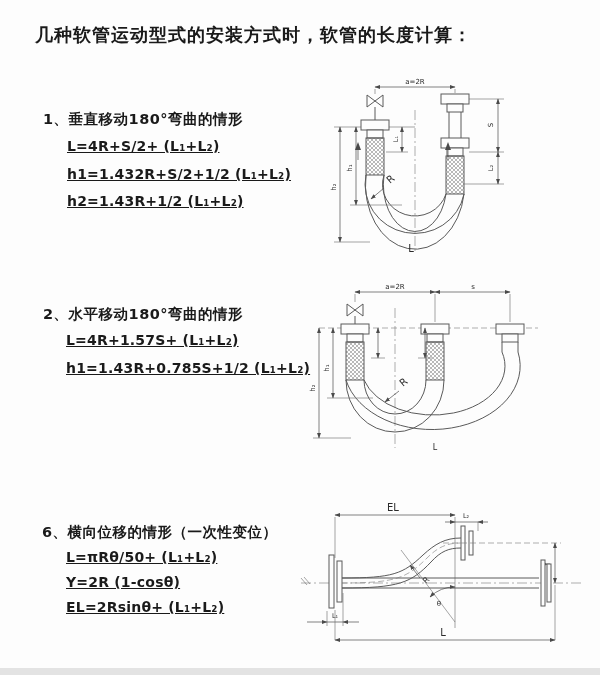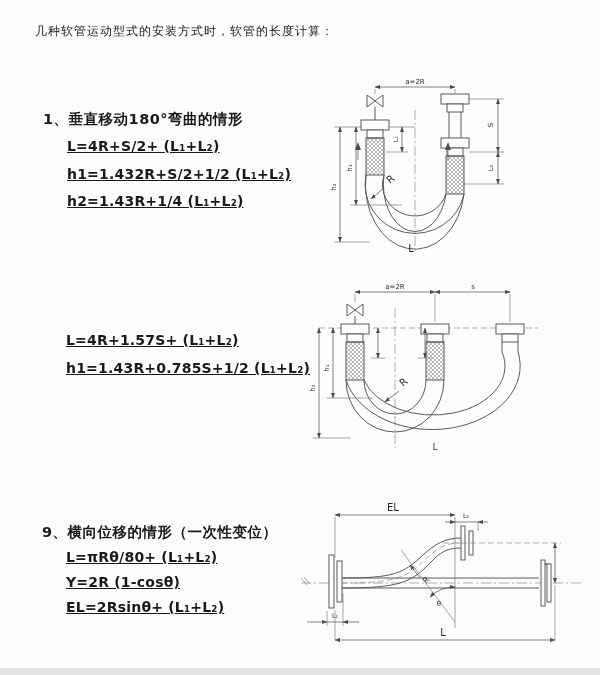--- a/index.html
+++ b/index.html
@@ -1,20 +1,20 @@
 <!DOCTYPE html>
 <html><head>
 <meta charset="utf-8">
 <style>
   html,body{margin:0;padding:0;background:#ffffff;}
   .stage{
     position:relative;width:600px;height:675px;background:#fdfdfd;overflow:hidden;
     font-family:"DejaVu Sans","Liberation Sans",sans-serif;color:#1a1a1a;
   }
-  .title{position:absolute;left:35px;top:23px;font-size:12px;font-weight:400;letter-spacing:1px;white-space:nowrap;}
+  .title{position:absolute;left:35px;top:23px;font-size:18px;font-weight:700;letter-spacing:1px;white-space:nowrap;}
   .heading{position:absolute;font-size:14.5px;font-weight:700;letter-spacing:0.5px;white-space:nowrap;text-align:center;}
   .formula{position:absolute;font-size:14px;font-weight:700;letter-spacing:0.2px;white-space:nowrap;text-decoration:underline;}
   svg{position:absolute;overflow:visible;}
   svg text{font-family:"DejaVu Sans","Liberation Sans",sans-serif;fill:#2a2a2a;}
   .pipe{stroke:#5a5a5a;stroke-width:1;fill:none;}
   .pipe-f{stroke:#5a5a5a;stroke-width:1;fill:#fdfdfd;}
   .hose{stroke:#5a5a5a;stroke-width:1;}
   .dim{stroke:#4a4a4a;stroke-width:0.7;fill:none;}
   .thin{stroke:#6a6a6a;stroke-width:0.6;fill:none;}
   .cl{stroke:#7a7a7a;stroke-width:0.6;fill:none;stroke-dasharray:10 3 2 3;}
@@ -27,21 +27,21 @@
 </head>
 <body>
 
 <div class="stage">
 
   <div class="title">几种软管运动型式的安装方式时，软管的长度计算：</div>
 
   <div class="heading" style="left:43px;top:110px;">1、垂直移动180°弯曲的情形</div>
   <div class="formula" style="left:67px;top:138px;">L=4R+S/2+ (L₁+L₂)</div>
   <div class="formula" style="left:67px;top:166px;">h1=1.432R+S/2+1/2 (L₁+L₂)</div>
-  <div class="formula" style="left:67px;top:193px;">h2=1.43R+1/4 (L₁+L₂)</div>
+  <div class="formula" style="left:67px;top:193px;">h2=1.43R+1/2 (L₁+L₂)</div>
 
   <svg style="left:312px;top:72px;" width="238" height="188" viewBox="0 0 238 188">
     <defs>
       <marker id="d1arr" viewBox="0 0 10 10" refX="9" refY="5" markerWidth="8" markerHeight="8" orient="auto-start-reverse">
         <path d="M0,1.5 L10,5 L0,8.5 z" fill="#4a4a4a"></path>
       </marker>
       <pattern id="d1hatch" width="4" height="4" patternUnits="userSpaceOnUse">
         <path d="M0,0 L4,4 M4,0 L0,4" stroke="#8a8a8a" stroke-width="0.6"></path>
       </pattern>
     </defs>
@@ -107,20 +107,21 @@
     <text class="lbl" transform="rotate(-90 181 53)" x="181" y="53" text-anchor="middle">S</text>
     <line class="dim" x1="186" y1="80" x2="186" y2="112" marker-start="url(#d1arr)" marker-end="url(#d1arr)"></line>
     <text class="lbl-s" transform="rotate(-90 181 96)" x="181" y="96" text-anchor="middle">L₂</text>
 
     <text class="lbl-b" transform="rotate(-40 78 112)" x="78" y="112">R</text>
     <line class="dim" x1="72" y1="116" x2="59" y2="127" marker-end="url(#d1arr)"></line>
 
     <text class="lbl-b" x="99" y="180" text-anchor="middle">L</text>
   </svg>
 
+  <div class="heading" style="left:43px;top:305px;">2、水平移动180°弯曲的情形</div>
   <div class="formula" style="left:66px;top:332px;text-align:center;">L=4R+1.57S+ (L₁+L₂)</div>
   <div class="formula" style="left:66px;top:360px;">h1=1.43R+0.785S+1/2 (L₁+L₂)</div>
 
   <svg style="left:303px;top:280px;" width="252" height="188" viewBox="0 0 252 188">
     <defs>
       <marker id="d2arr" viewBox="0 0 10 10" refX="9" refY="5" markerWidth="8" markerHeight="8" orient="auto-start-reverse">
         <path d="M0,1.5 L10,5 L0,8.5 z" fill="#4a4a4a"></path>
       </marker>
       <pattern id="d2hatch" width="4" height="4" patternUnits="userSpaceOnUse">
         <path d="M0,0 L4,4 M4,0 L0,4" stroke="#8a8a8a" stroke-width="0.6"></path>
@@ -180,22 +181,22 @@
     <line class="dim" x1="16" y1="48" x2="16" y2="158" marker-start="url(#d2arr)" marker-end="url(#d2arr)"></line>
     <line class="thin" x1="10" y1="158" x2="48" y2="158"></line>
     <text class="lbl" transform="rotate(-90 12 108)" x="12" y="108" text-anchor="middle">h₂</text>
 
     <text class="lbl-b" transform="rotate(-40 100 107)" x="100" y="107">R</text>
     <line class="dim" x1="96" y1="111" x2="82" y2="122" marker-end="url(#d2arr)"></line>
 
     <text style="font-size:8px" x="132" y="170" text-anchor="middle">L</text>
   </svg>
 
-  <div class="heading" style="left:42px;top:523px;">9、横向位移的情形（一次性变位）</div>
-  <div class="formula" style="left:66px;top:549px;">L=πRθ/80+ (L₁+L₂)</div>
+  <div class="heading" style="left:42px;top:523px;">6、横向位移的情形（一次性变位）</div>
+  <div class="formula" style="left:66px;top:549px;">L=πRθ/50+ (L₁+L₂)</div>
   <div class="formula" style="left:66px;top:574px;">Y=2R (1-cosθ)</div>
   <div class="formula" style="left:66px;top:599px;">EL=2Rsinθ+ (L₁+L₂)</div>
 
   <svg style="left:293px;top:498px;" width="300" height="155" viewBox="0 0 300 155">
     <defs>
       <marker id="d3arr" viewBox="0 0 10 10" refX="9" refY="5" markerWidth="8" markerHeight="8" orient="auto-start-reverse">
         <path d="M0,1.5 L10,5 L0,8.5 z" fill="#4a4a4a"></path>
       </marker>
     </defs>
 

